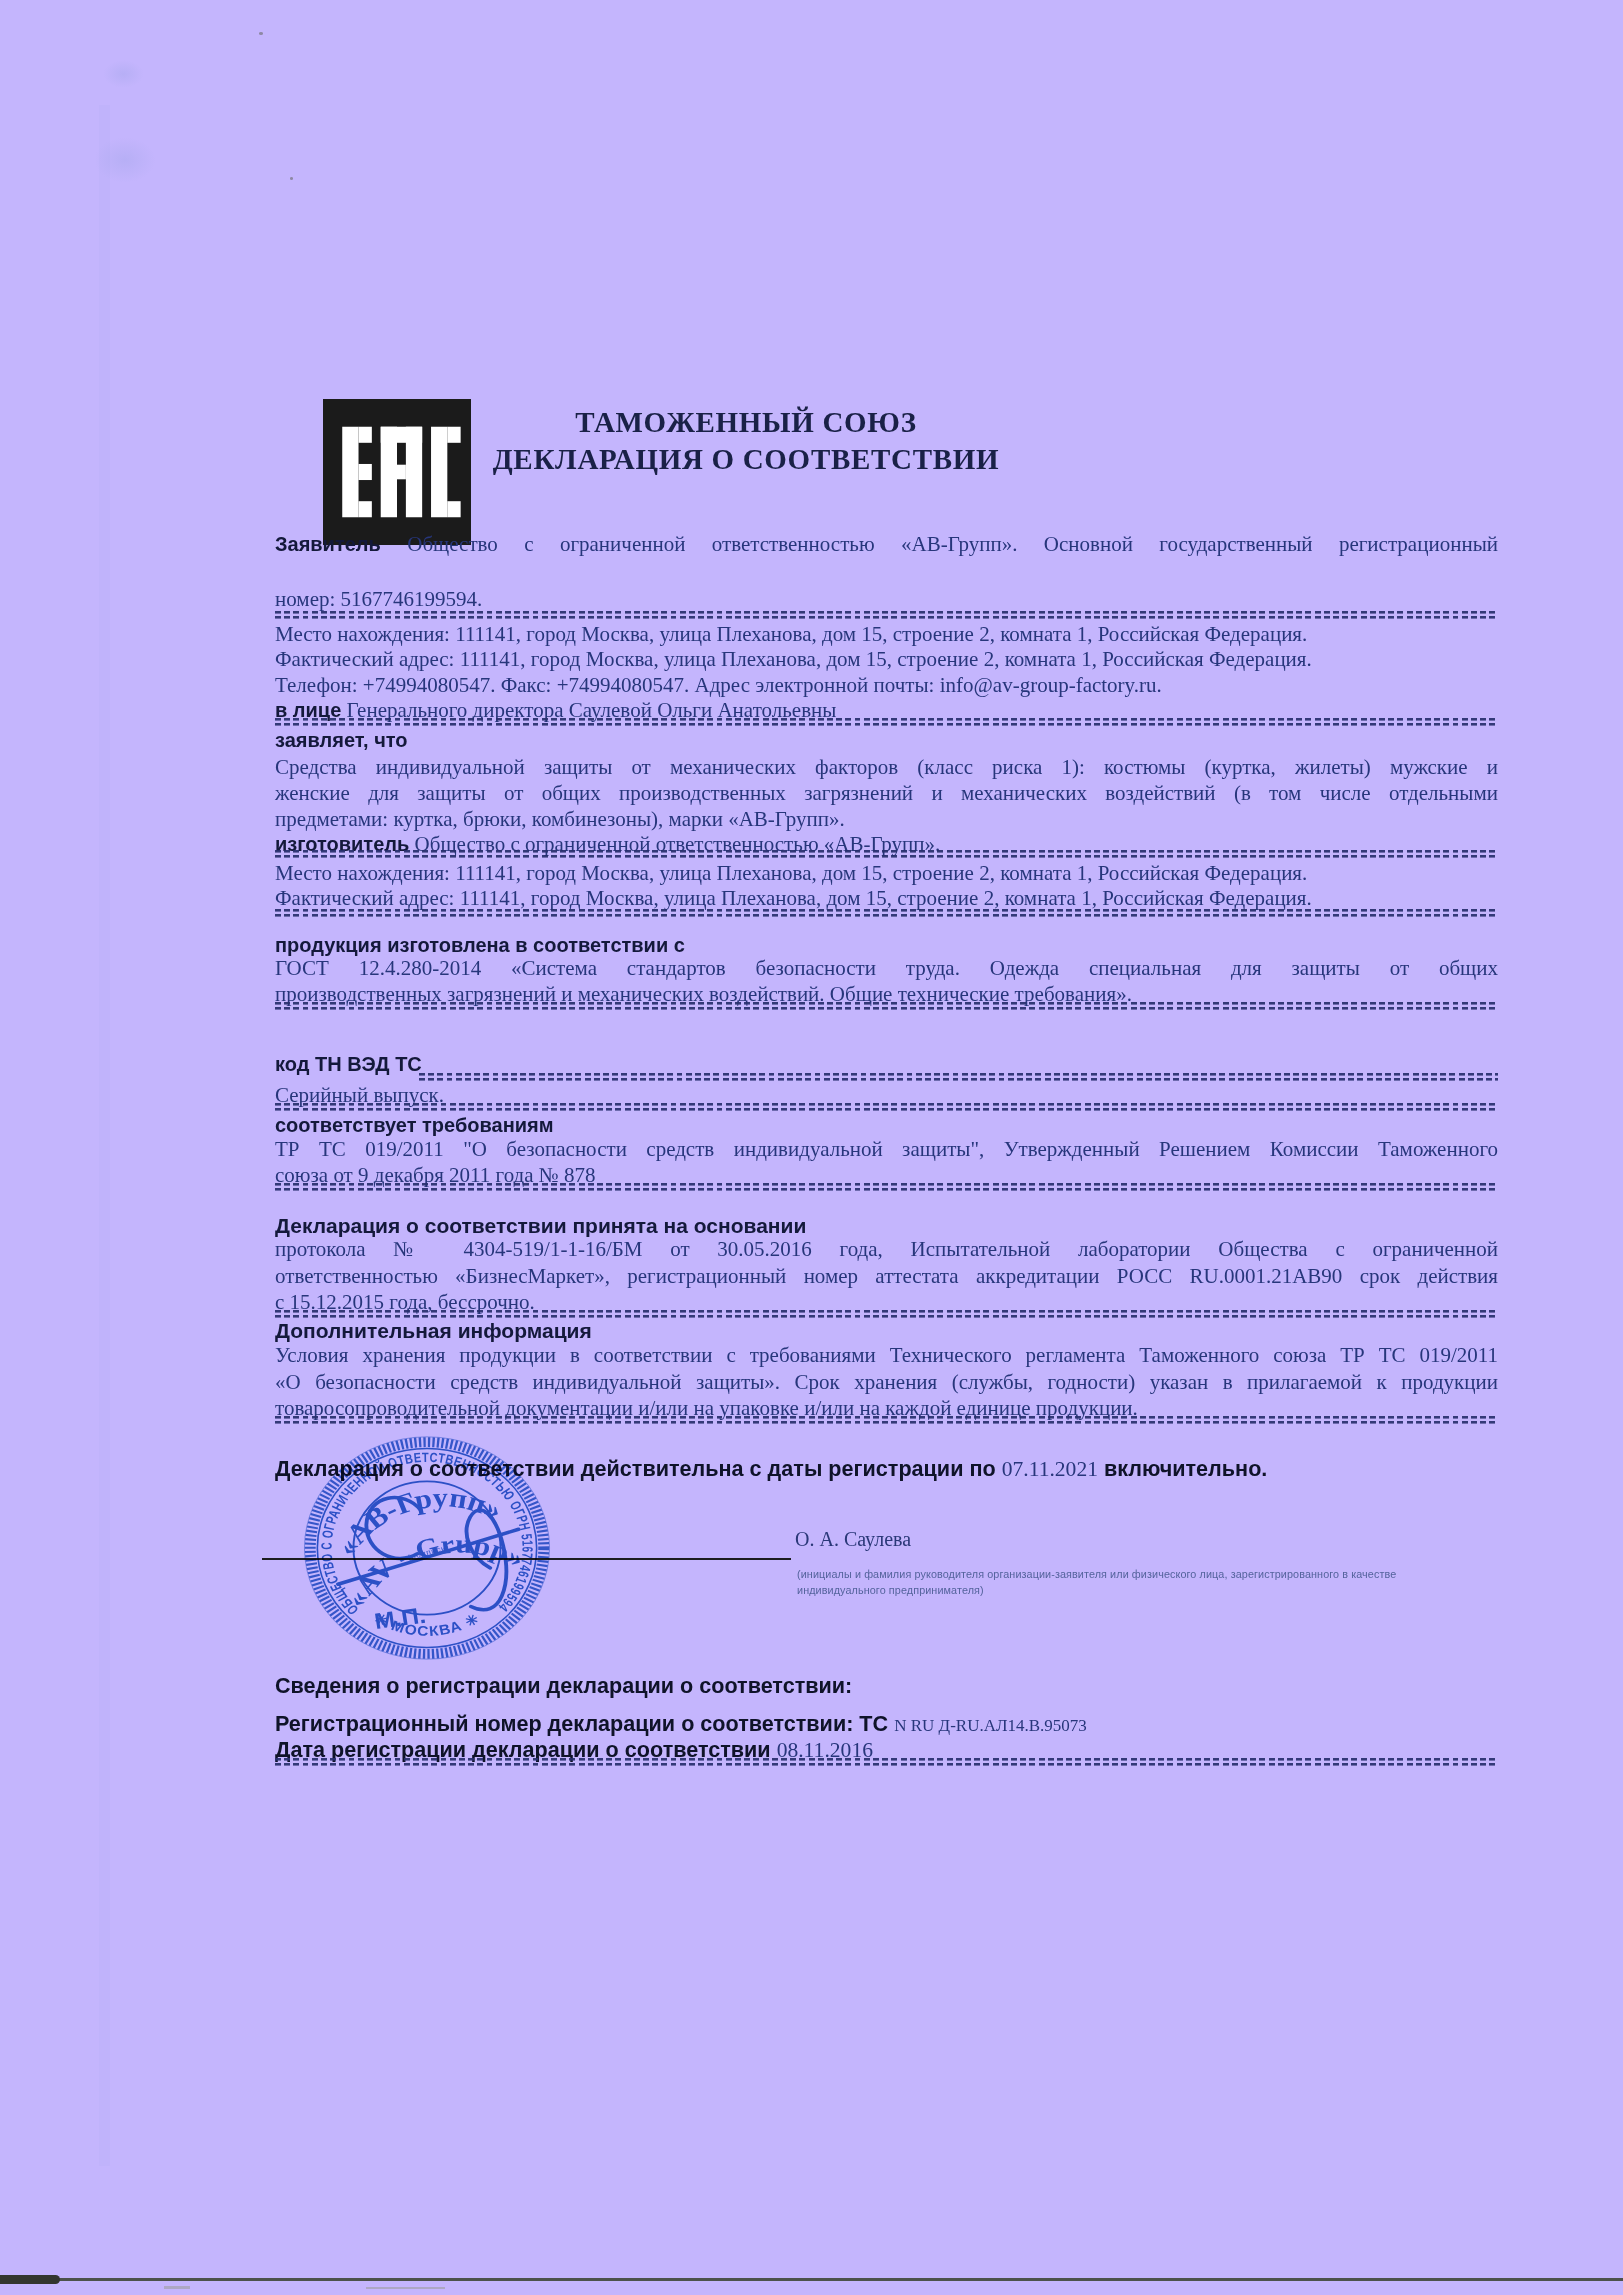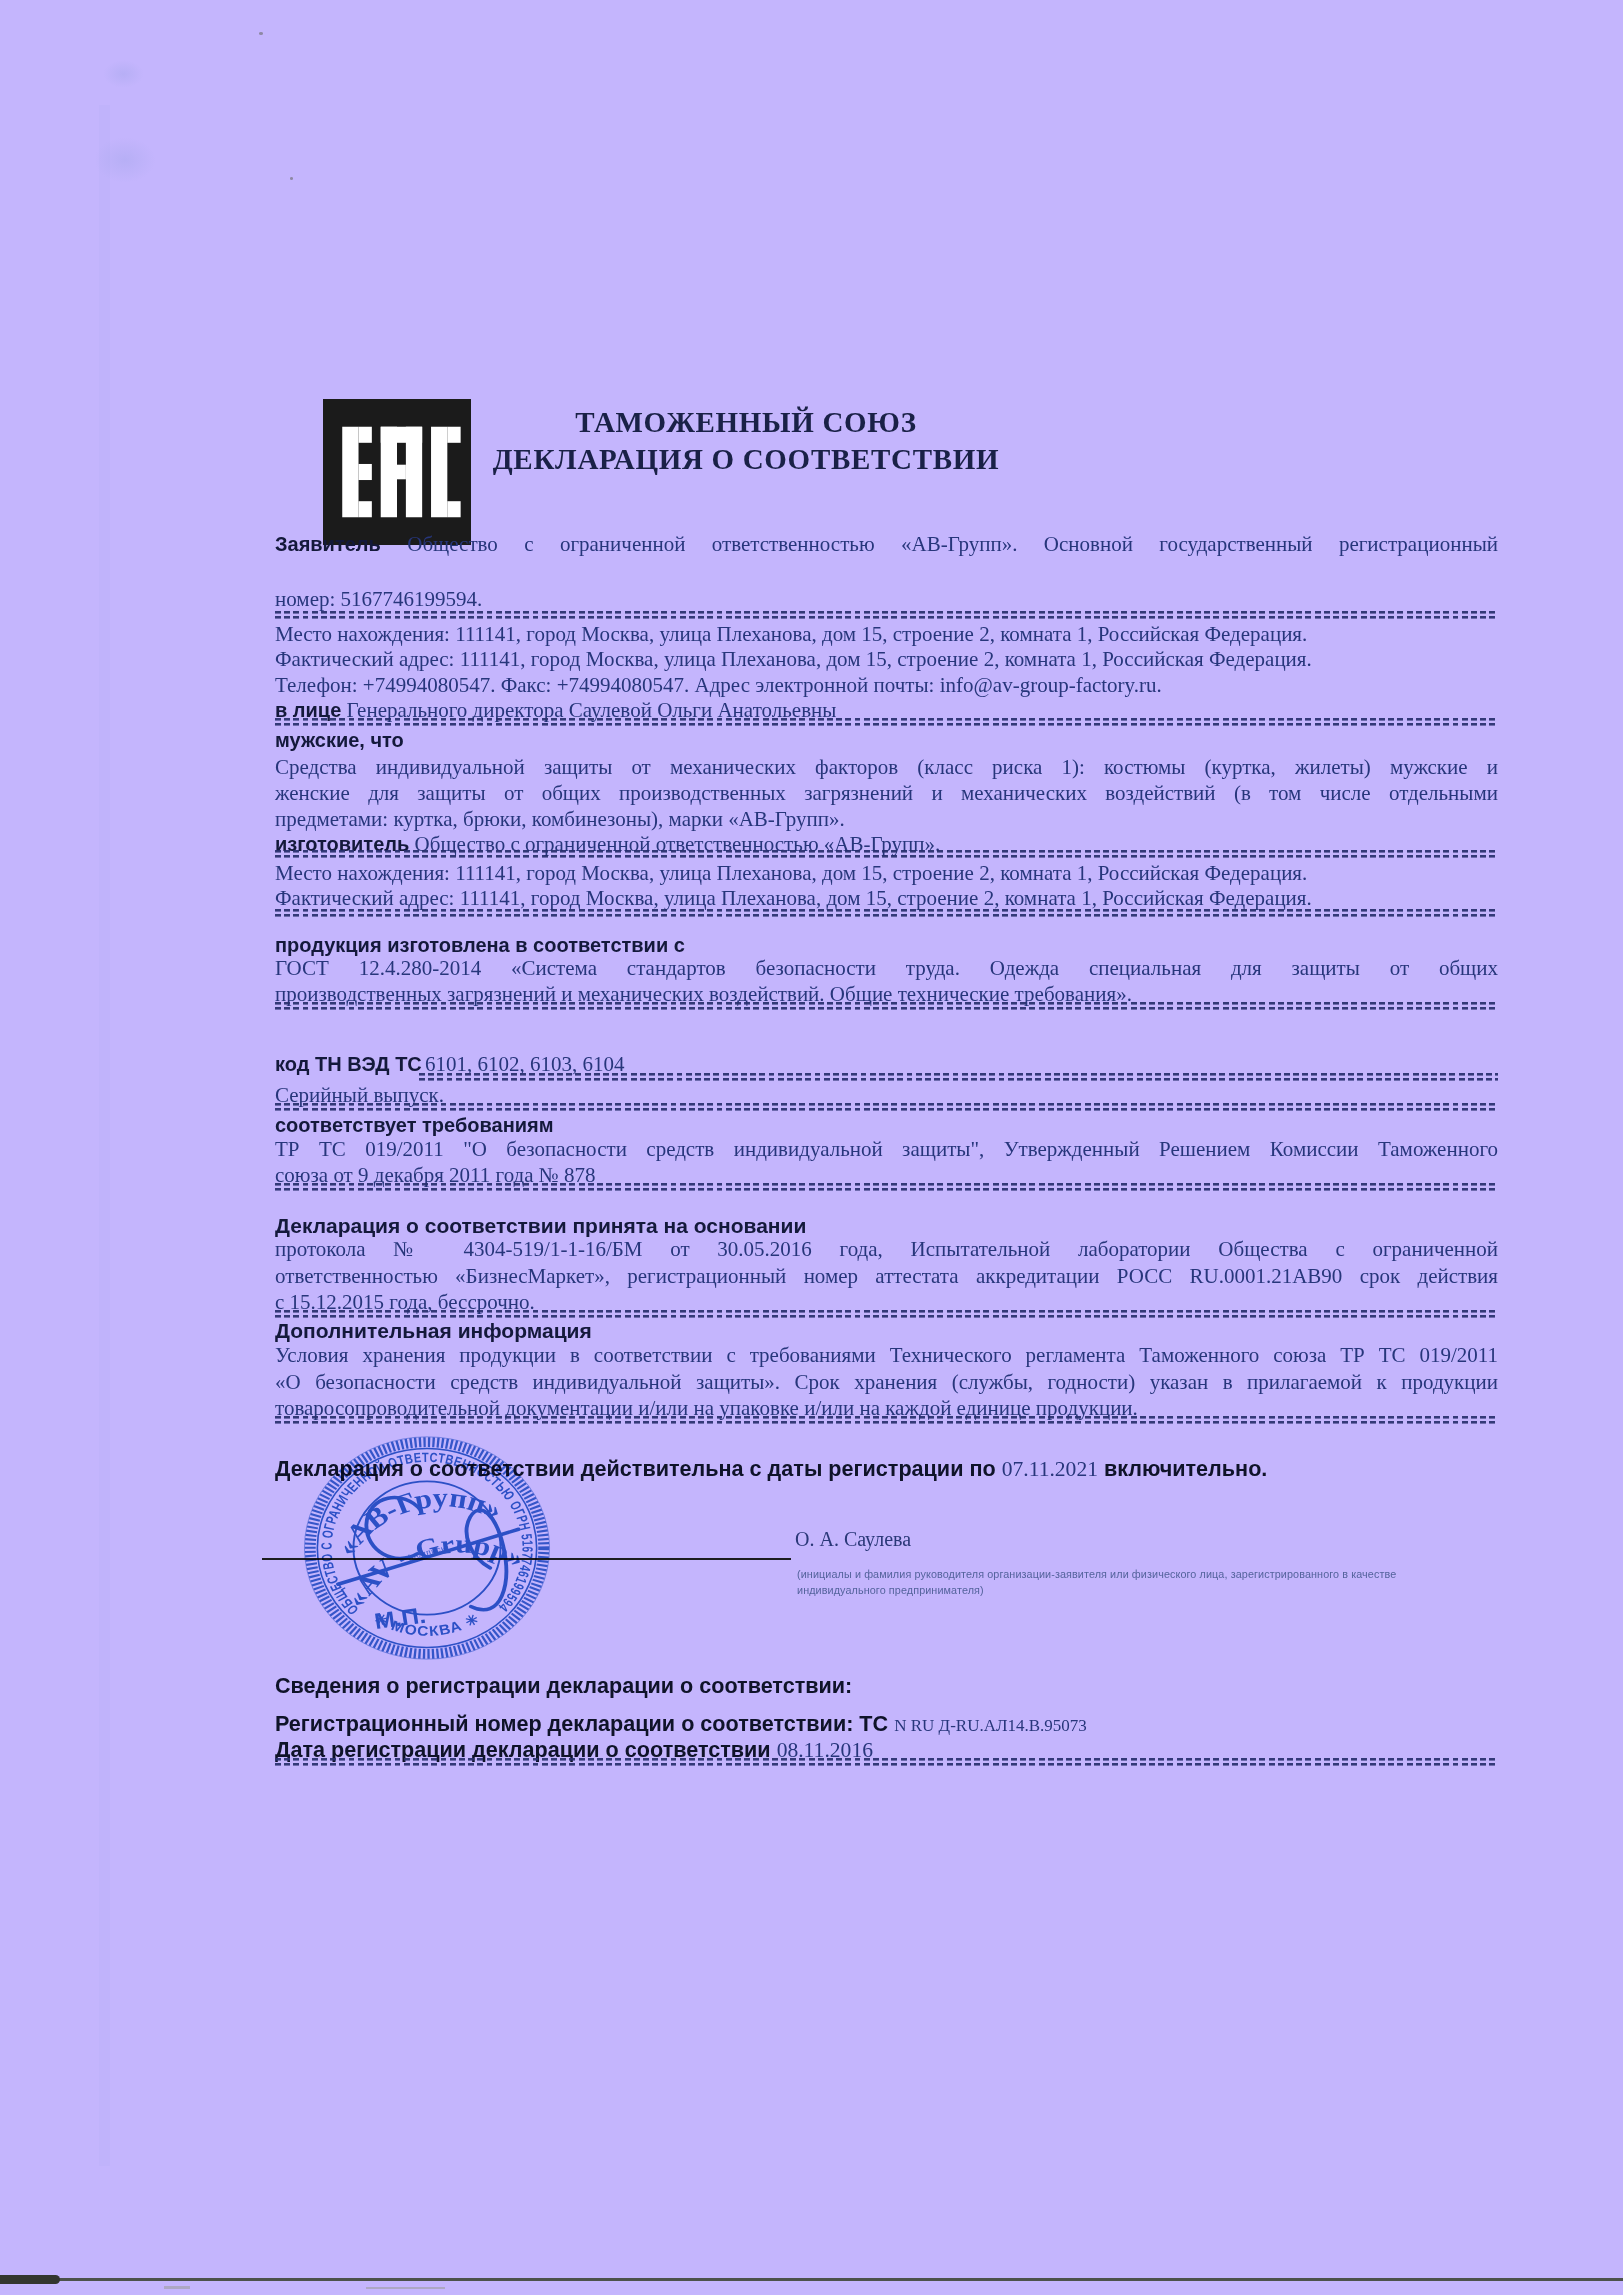--- a/index.html
+++ b/index.html
@@ -86,21 +86,21 @@
   <div class="ln" style="top:621px">Место нахождения: 111141, город Москва, улица Плеханова, дом 15, строение 2, комната 1, Российская Федерация.</div>
   <div class="ln" style="top:646px">Фактический адрес: 111141, город Москва, улица Плеханова, дом 15, строение 2, комната 1, Российская Федерация.</div>
   <div class="ln" style="top:672px">Телефон: +74994080547. Факс: +74994080547. Адрес электронной почты: info@av-group-factory.ru.</div>
   <div class="ln" style="top:697px">
     <span class="lbl">в лице</span>
     <span>Генерального директора Саулевой Ольги Анатольевны</span>
   </div>
   <div class="rule" style="top:718px"></div>
 
   <div class="ln" style="top:727px">
-    <span class="lbl">мужские, что</span>
+    <span class="lbl">заявляет, что</span>
   </div>
   <div class="ln jst" style="top:754px">Средства индивидуальной защиты от механических факторов (класс риска 1): костюмы (куртка, жилеты) мужские и</div>
   <div class="ln jst" style="top:780px">женские для защиты от общих производственных загрязнений и механических воздействий (в том числе отдельными</div>
   <div class="ln" style="top:831px">
     <span class="lbl">изготовитель</span>
     <span>Общество с ограниченной ответственностью «АВ-Групп».</span>
   </div>
   <div class="ln" style="top:806px">предметами: куртка, брюки, комбинезоны), марки «АВ-Групп».</div>
   <div class="rule" style="top:850px"></div>
   <div class="ln" style="top:860px">Место нахождения: 111141, город Москва, улица Плеханова, дом 15, строение 2, комната 1, Российская Федерация.</div>
@@ -110,21 +110,20 @@
   <div class="ln" style="top:932px">
     <span class="lbl">продукция изготовлена в соответствии с</span>
   </div>
   <div class="ln jst" style="top:955px">ГОСТ 12.4.280-2014 «Система стандартов безопасности труда. Одежда специальная для защиты от общих</div>
   <div class="ln" style="top:981px">производственных загрязнений и механических воздействий. Общие технические требования».</div>
   <div class="rule" style="top:1002px"></div>
 
   <div class="ln" style="top:1051px">
     <span class="lbl">код ТН ВЭД ТС</span>
   </div>
-  <div class="ln" style="top:1051px;left:425px;width:1072px">6101, 6102, 6103, 6104</div>
   <div class="rule" style="top:1073px;left:419px;width:1079px"></div>
   <div class="ln" style="top:1082px">Серийный выпуск.</div>
   <div class="rule" style="top:1103px"></div>
   <div class="ln" style="top:1112px">
     <span class="lbl">соответствует требованиям</span>
   </div>
   <div class="ln jst" style="top:1136px">ТР ТС 019/2011 "О безопасности средств индивидуальной защиты", Утвержденный Решением Комиссии Таможенного</div>
   <div class="ln" style="top:1162px">союза от 9 декабря 2011 года № 878</div>
   <div class="rule" style="top:1183px"></div>
 

